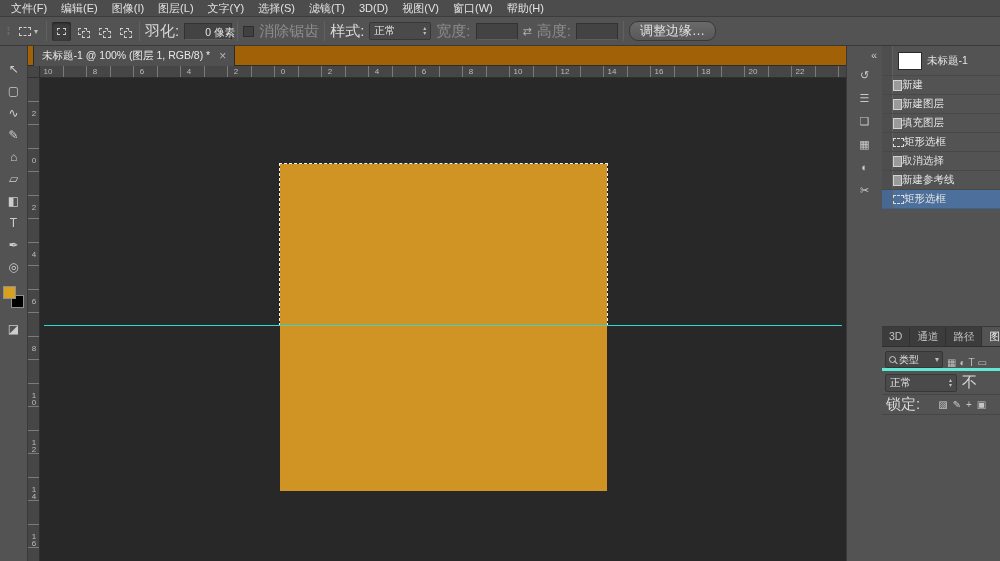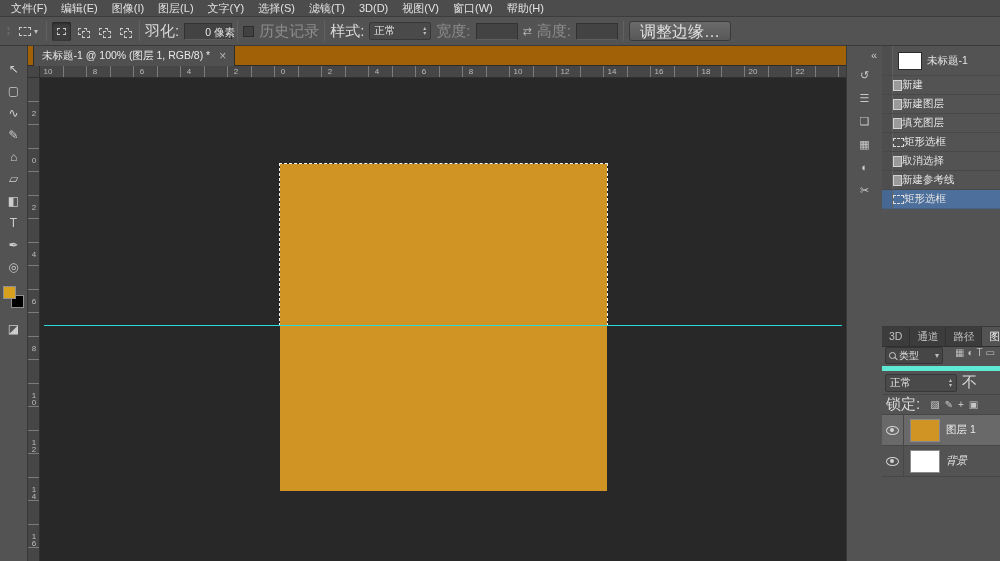--- a/index.html
+++ b/index.html
@@ -33,21 +33,21 @@
              font-size:10.5px;color:#e4e4e4;padding:1px 20px;line-height:14px}
   .num-input.small{width:40px;color:#9a9a9a}
   .chk{width:11px;height:11px;background:#414141;border:1px solid #2d2d2d;display:inline-block}
   .dropdown{display:flex;align-items:center;height:18px;background:#4a4a4a;border:1px solid #373737;
             border-radius:2px;padding:0 4px;font-size:10.5px;color:#e4e4e4}
   .style-dd{width:62px}
   .dd-arr{margin-left:auto;color:#bfbfbf}
   .dd-arr::before{content:"▴\A▾";white-space:pre;font-size:6px;line-height:5px;display:block}
   .swap{font-size:11px;color:#aeaeae}
   .refine-btn{height:20px;padding:0 10px;background:linear-gradient(#6a6a6a,#585858);
-              border:1px solid #393939;border-radius:3px;color:#e0e0e0;font-size:16px;
+              border:1px solid #393939;border-radius:9px;color:#e0e0e0;font-size:13px;
               font-family:inherit}
 
   
   .toolbar{position:absolute;left:0;top:46px;width:28px;height:515px;background:#535353;
            border-right:1px solid #393939;display:flex;flex-direction:column;align-items:center;padding-top:12px;z-index:15}
   .tool-col{display:flex;flex-direction:column;align-items:center}
   .tool{width:24px;height:22px;display:flex;align-items:center;justify-content:center;color:#cdcdcd;font-size:12px}
   .swatches{position:relative;width:22px;height:22px;margin-top:8px}
   .bgsw{position:absolute;right:1px;bottom:0;width:13px;height:13px;background:#000;border:1px solid #8f8f8f}
   .fgsw{position:absolute;left:0;top:0;width:13px;height:13px;background:#d8a01f;border:1px solid #8f8f8f;z-index:2}
@@ -100,30 +100,30 @@
   .snap-label{font-size:10.5px;color:#e6e6e6}
   .h-row{display:flex;align-items:center;height:19px;gap:0;font-size:10.5px;color:#e2e2e2;
          border-bottom:1px solid rgba(0,0,0,.12)}
   .h-row.selected{background:var(--sel)}
   .h-ic.doc{width:9px;height:11px;background:#9a9a9a;border:1px solid #d2d2d2;display:inline-block}
   .h-ic.marquee{width:11px;height:9px;border:1px dashed #dcdcdc;display:inline-block}
 
   
   .layers{position:absolute;left:882px;top:326px;width:118px;height:235px;background:#535353;
           border-top:1px solid #393939;z-index:10}
-  .filter-row{display:flex;align-items:flex-start;height:24px;padding:0 3px;gap:12px;border-bottom:5px solid #5eead4}
+  .filter-row{display:flex;align-items:flex-end;height:24px;padding:0 3px;gap:4px;border-bottom:3px solid #5eead4}
   .search-dd{display:flex;align-items:center;width:58px;height:17px;background:#464646;border:1px solid #353535;
              border-radius:2px;font-size:10px;color:#dedede;padding:0 3px;gap:3px}
   .mag{width:7px;height:7px;border:1px solid #c9c9c9;border-radius:50%;position:relative;flex:none}
   .mag::after{content:"";position:absolute;width:4px;height:1px;background:#c9c9c9;transform:rotate(45deg);right:-3px;bottom:-1px}
   .search-dd .dd-caret{margin-left:auto}
   .filter-ics{display:flex;gap:3px;color:#bdbdbd;font-size:10px;overflow:hidden}
   .blend-row{display:flex;align-items:center;height:24px;padding:0 3px;gap:5px;border-bottom:1px solid #464646}
   .blend-dd{width:72px}
-  .lock-row{display:flex;align-items:center;height:20px;padding:0 4px;gap:10px;border-bottom:1px solid #464646;font-size:10.5px}
+  .lock-row{display:flex;align-items:center;height:20px;padding:0 4px;gap:18px;border-bottom:1px solid #464646;font-size:10.5px}
   .lock-ics{display:flex;gap:5px;color:#c6c6c6;font-size:10px}
   .layer-row{display:flex;align-items:center;height:31px;gap:6px;border-bottom:1px solid #474747}
   .layer-row.selected{background:#696969}
   .eye-cell{width:22px;align-self:stretch;display:flex;align-items:center;justify-content:center;border-right:1px solid #474747}
   .eye{width:13px;height:9px;border:1px solid #d2d2d2;border-radius:50%;position:relative}
   .eye::after{content:"";position:absolute;left:3px;top:1.5px;width:4px;height:4px;border-radius:50%;background:#d2d2d2}
   .layer-thumb{width:30px;height:23px;border:1px solid #8a8a8a;flex:none}
   .layer-name{font-size:10.5px;color:#e8e8e8;white-space:nowrap}
   .layer-name.italic{font-style:italic}
 </style>
@@ -163,21 +163,21 @@
       </div>
     <div class="mode-ic int">
         <span class="sq"></span>
       </div>
   </div>
   <div class="sep"></div>
   <span class="lbl">羽化:</span>
   <div class="num-input">0 像素</div>
   <div class="sep"></div>
   <span class="chk"></span>
-  <span class="lbl disabled">历史记录</span>
+  <span class="lbl disabled">消除锯齿</span>
   <div class="sep"></div>
   <span class="lbl">样式:</span>
   <div class="dropdown style-dd">
     <span>正常</span>
     <span class="dd-arr"></span>
   </div>
   <span class="lbl disabled">宽度:</span>
   <div class="num-input small"></div>
   <span class="swap">⇄</span>
   <span class="lbl disabled">高度:</span>
@@ -338,29 +338,13 @@
   </div>
   <div class="lock-row">
     <span class="lbl">锁定:</span>
     <span class="lock-ics">
         <span>▨</span>
         <span>✎</span>
         <span>+</span>
         <span>▣</span>
       </span>
   </div>
-  <div class="layers-list">
-      <div class="layer-row selected">
-        <span class="eye-cell">
-          <span class="eye"></span>
-        </span>
-        <span class="layer-thumb" style="background: rgb(207, 148, 35);"></span>
-        <span class="layer-name">图层 1</span>
-      </div>
-      <div class="layer-row">
-        <span class="eye-cell">
-          <span class="eye"></span>
-        </span>
-        <span class="layer-thumb" style="background: rgb(255, 255, 255);"></span>
-        <span class="layer-name italic">背景</span>
-      </div>
-    </div>
 </div>
 
 </body></html>

